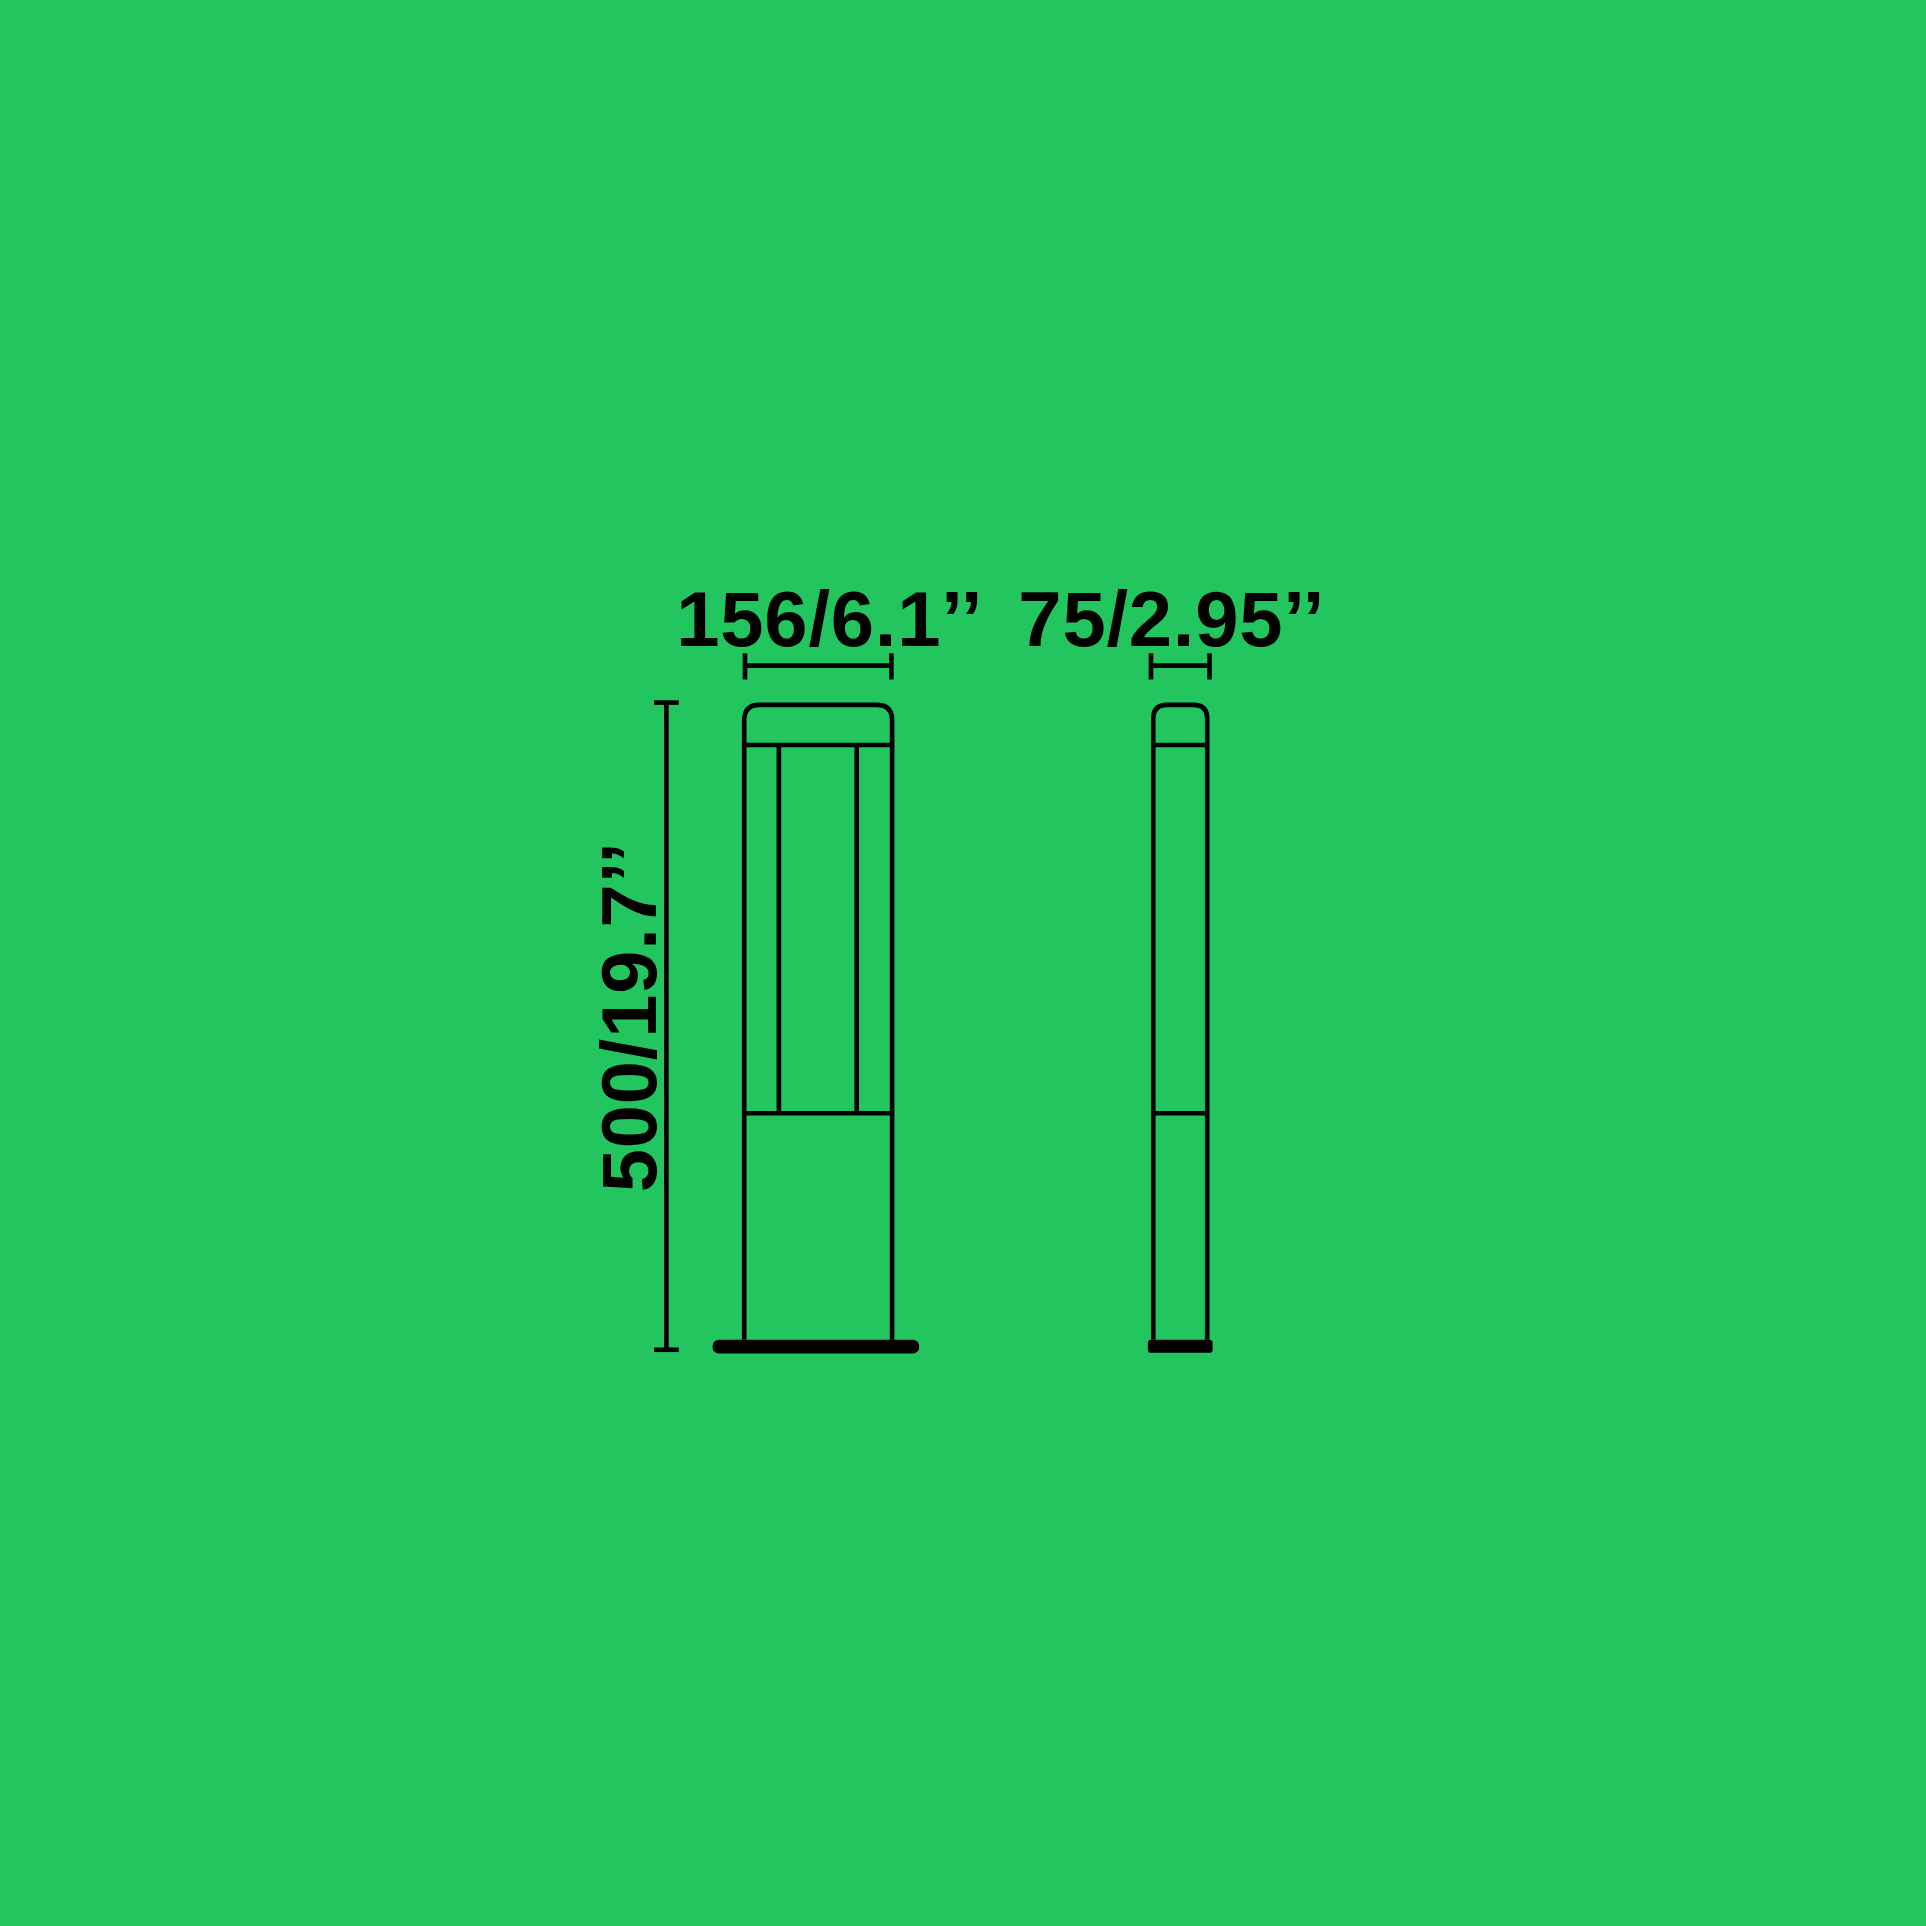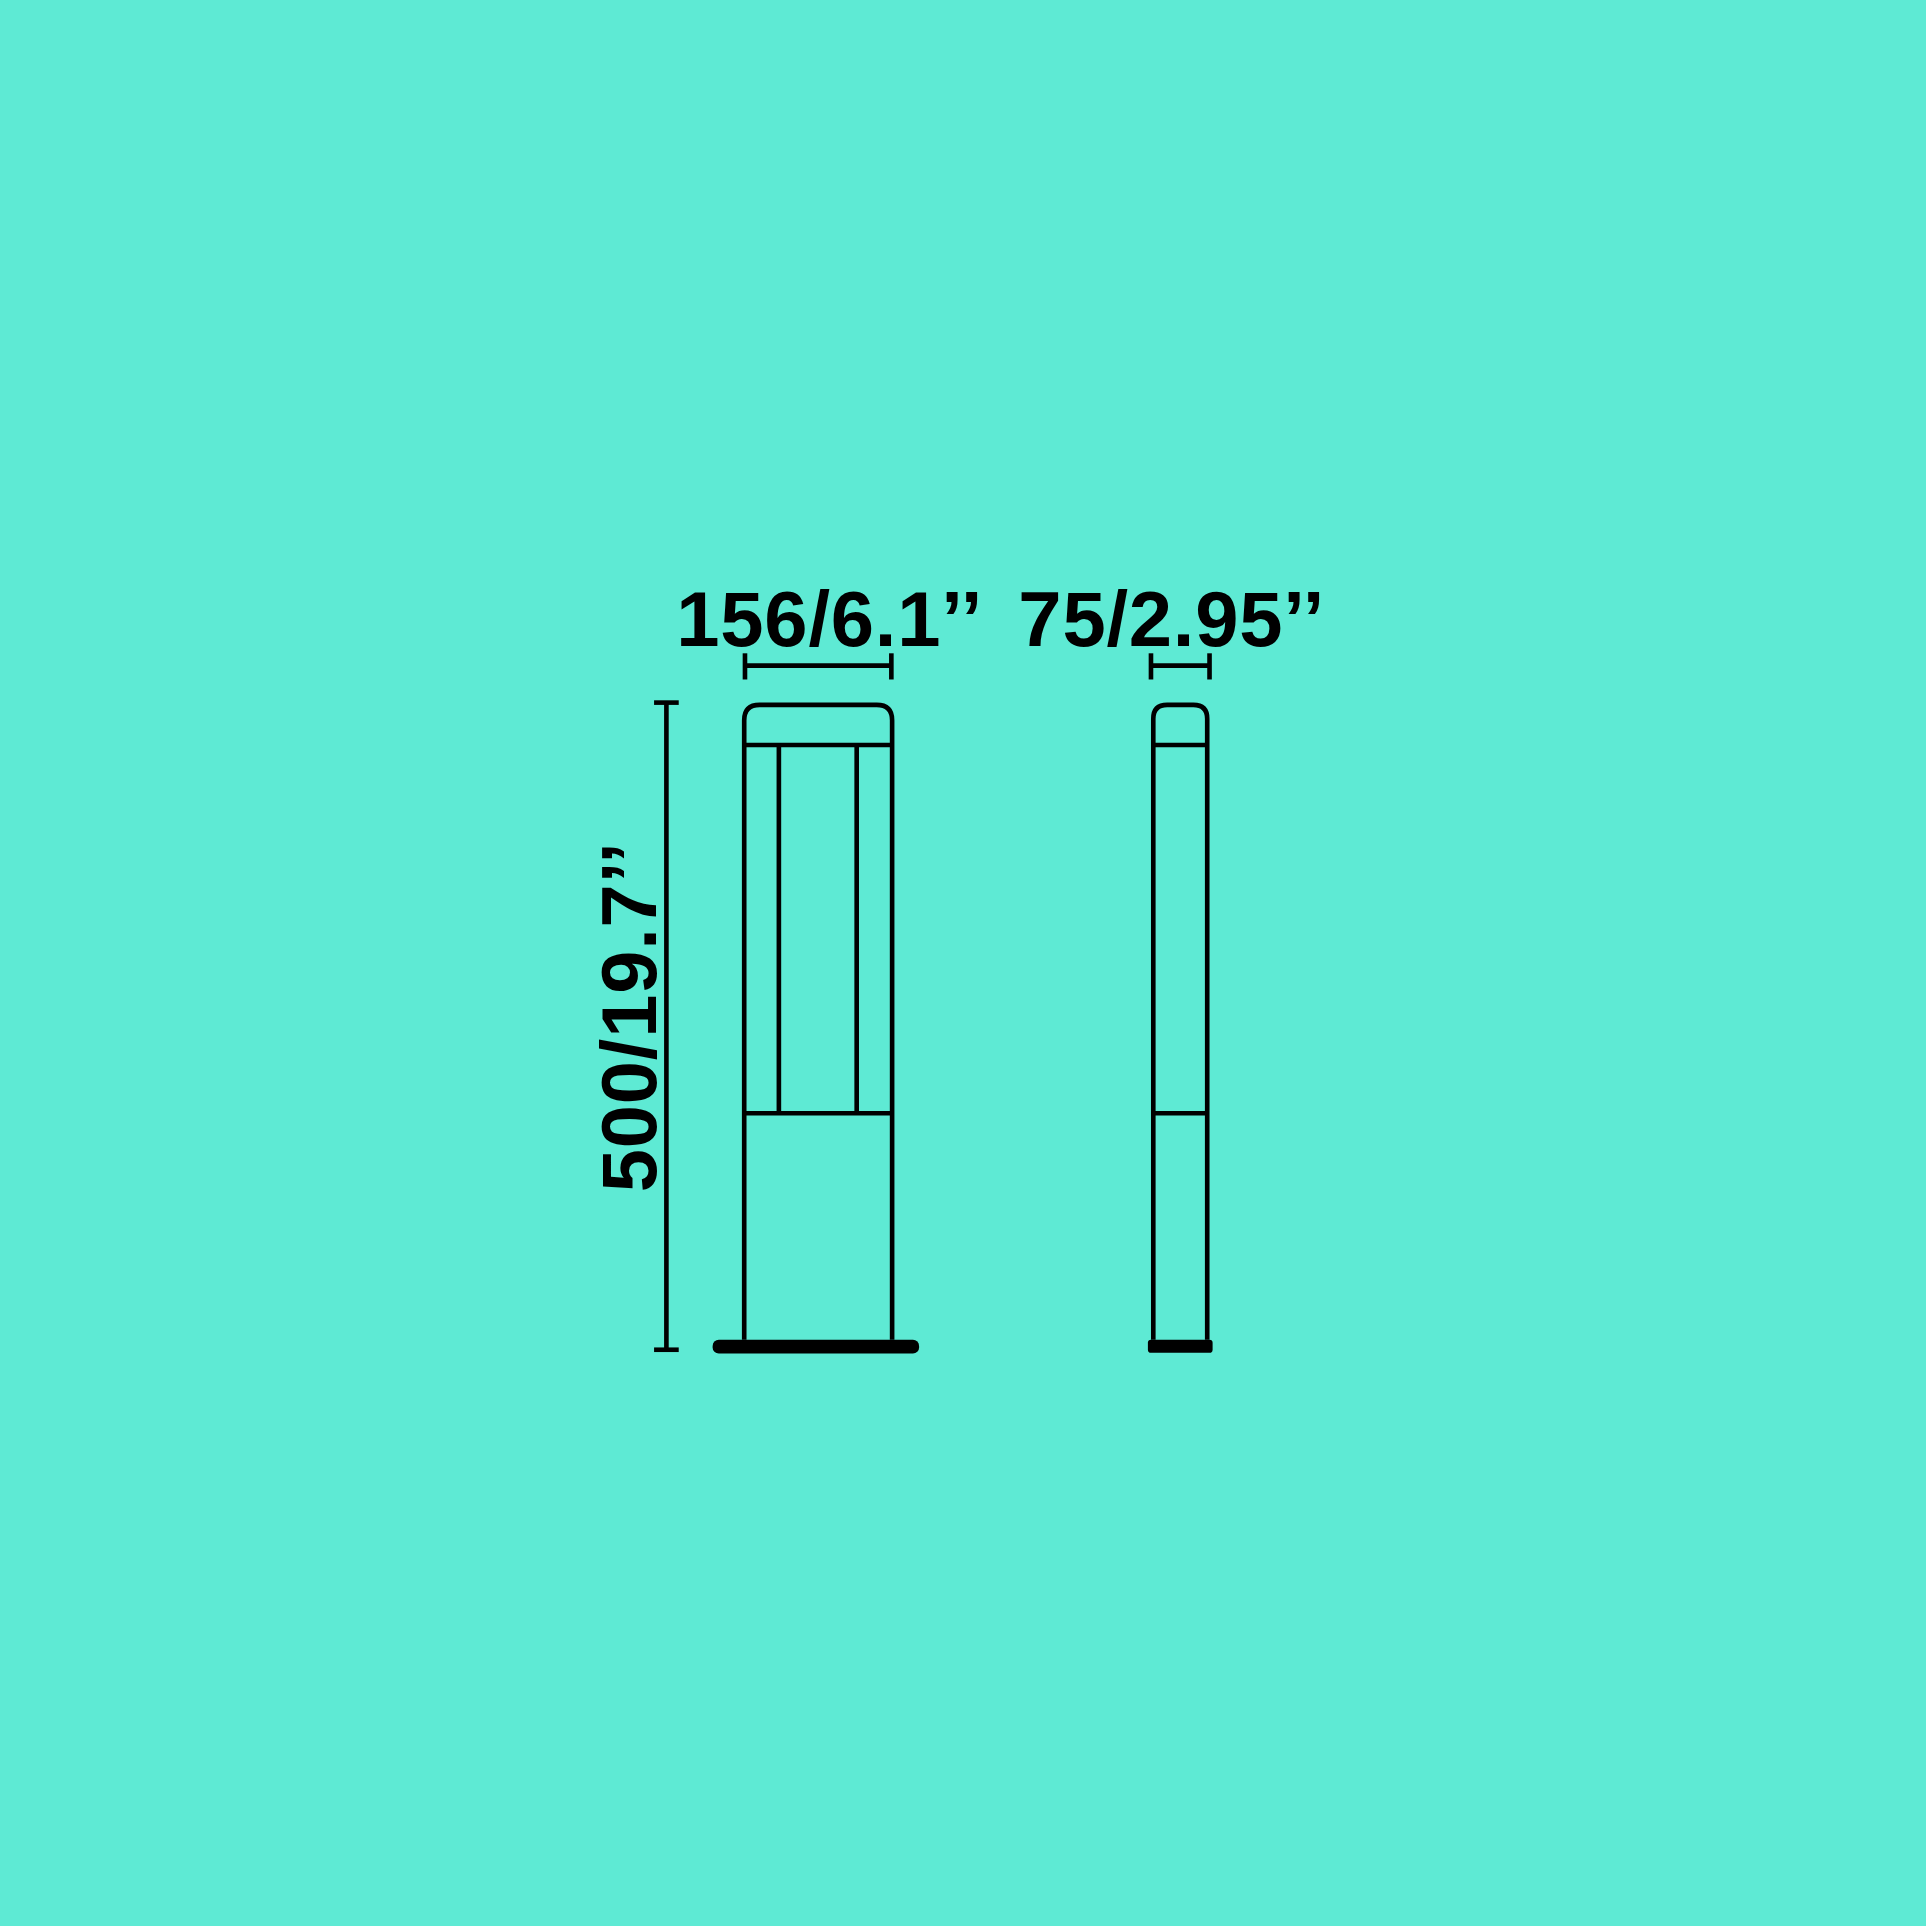--- a/index.html
+++ b/index.html
@@ -4,21 +4,21 @@
 <style>
   html, body {
     margin: 0;
     padding: 0;
     background: #ffffff;
   }
   .stage {
     position: relative;
     width: 1926px;
     height: 1926px;
-    background: #5eead4;
+    background: #22c55e;
     overflow: hidden;
   }
   svg.drawing {
     position: absolute;
     left: 0;
     top: 0;
   }
   .ln {
     stroke: #000000;
     stroke-width: 6;

